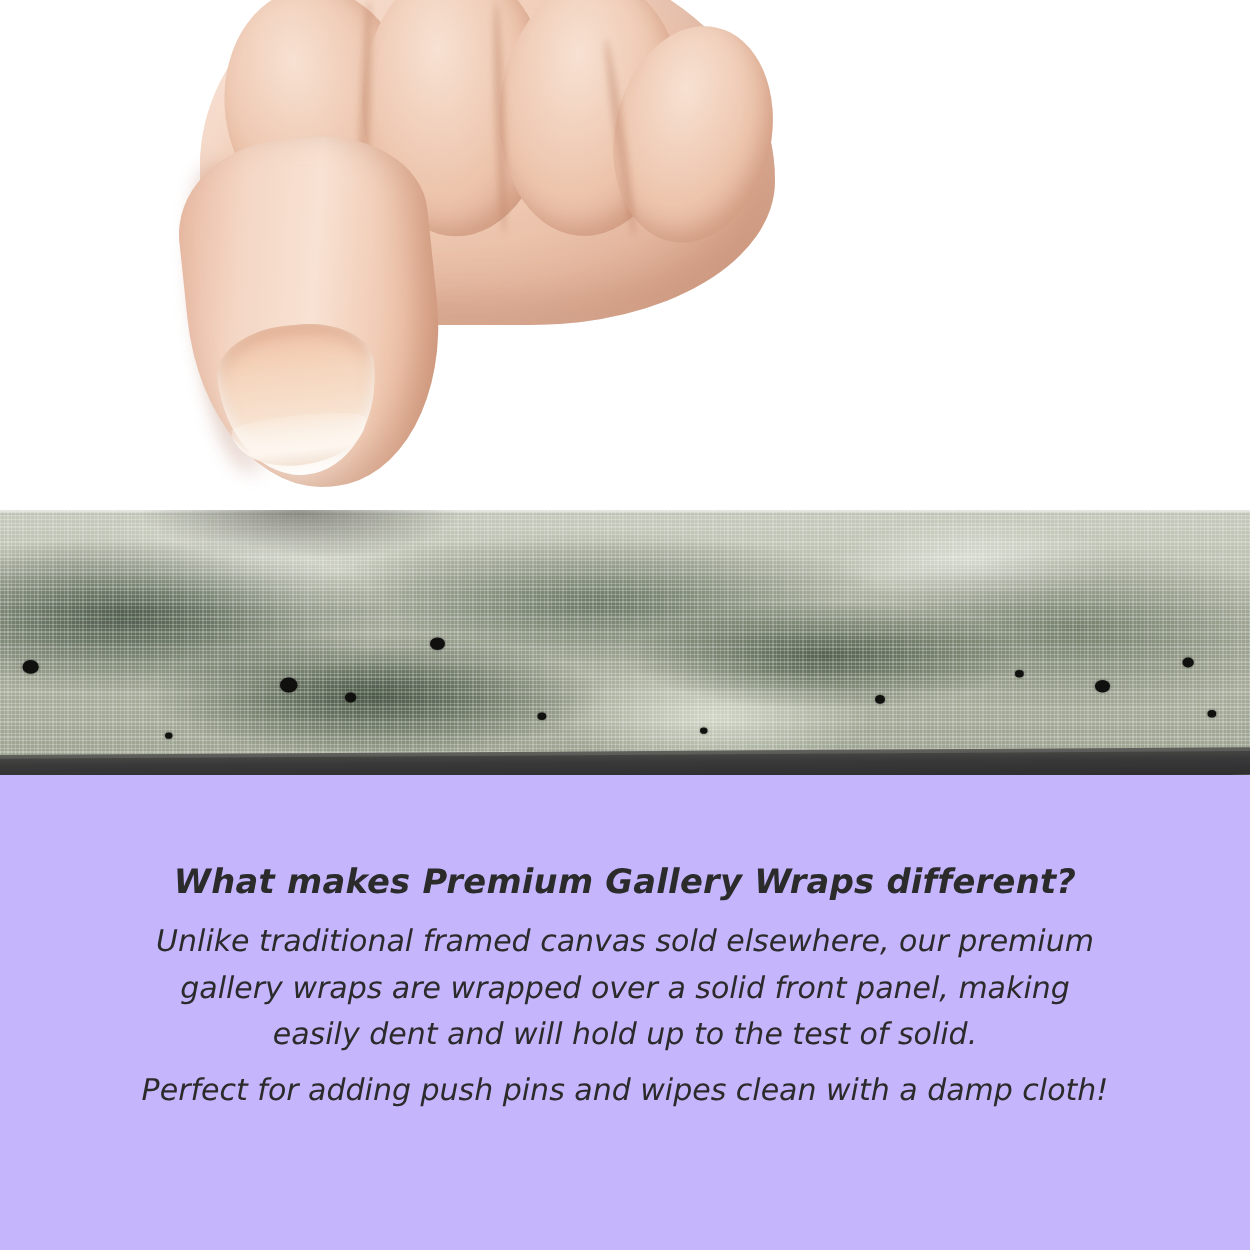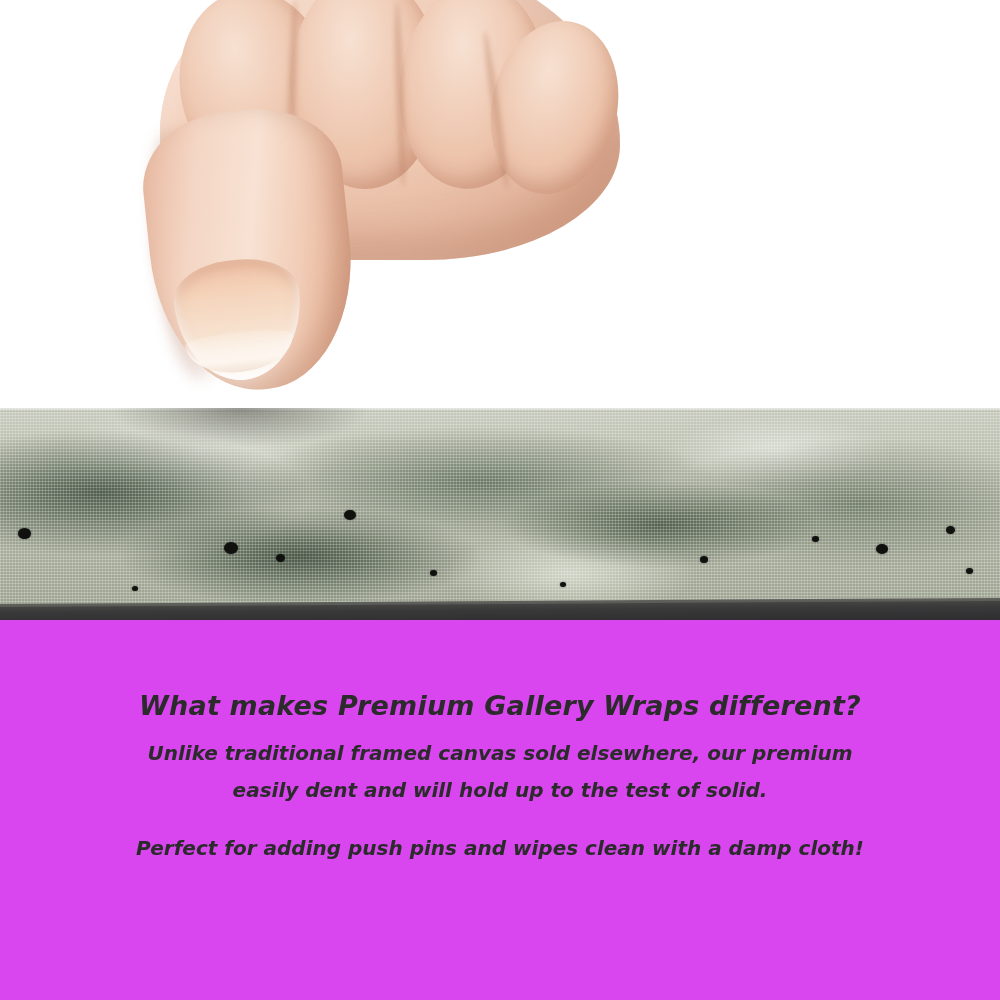--- a/index.html
+++ b/index.html
@@ -7,21 +7,21 @@
     padding: 0;
     background: #ffffff;
   }
   body {
     font-family: "DejaVu Sans", sans-serif;
   }
   .page {
     position: relative;
     width: 1000px;
     height: 1000px;
-    background: #d946ef;
+    background: #c4b5fd;
     overflow: hidden;
   }
 
   
   .photo-area {
     position: absolute;
     left: 0;
     top: 0;
     width: 1000px;
     height: 410px;
@@ -192,26 +192,26 @@
     font-family: "DejaVu Sans", sans-serif;
     font-style: italic;
   }
   .caption-heading {
     font-size: 27px;
     font-weight: 700;
     letter-spacing: 0.2px;
     margin-bottom: 14px;
   }
   .caption-line {
-    font-size: 20px;
+    font-size: 24px;
     line-height: 37px;
-    font-weight: 700;
+    font-weight: 400;
   }
   .caption-last {
-    margin-top: 21px;
+    margin-top: 8px;
   }
 </style>
 </head>
 <body>
 
 <div class="page">
 
   <div class="photo-area">
     <div class="hand">
       <div class="palm"></div>
@@ -247,17 +247,18 @@
     <div class="canvas-speck" style="left:966px; top:160px; width:7px;  height:6px;"></div>
     <div class="canvas-speck" style="left:560px; top:174px; width:6px;  height:5px;"></div>
     <div class="canvas-speck" style="left:132px; top:178px; width:6px;  height:5px;"></div>
 
     <div class="canvas-dark-edge"></div>
   </div>
 
   <div class="caption">
     <div class="caption-heading">What makes Premium Gallery Wraps different?</div>
     <div class="caption-line">Unlike traditional framed canvas sold elsewhere, our premium</div>
+    <div class="caption-line">gallery wraps are wrapped over a solid front panel, making</div>
     <div class="caption-line">easily dent and will hold up to the test of solid.</div>
     <div class="caption-line caption-last">Perfect for adding push pins and wipes clean with a damp cloth!</div>
   </div>
 
 </div>
 
 </body></html>

